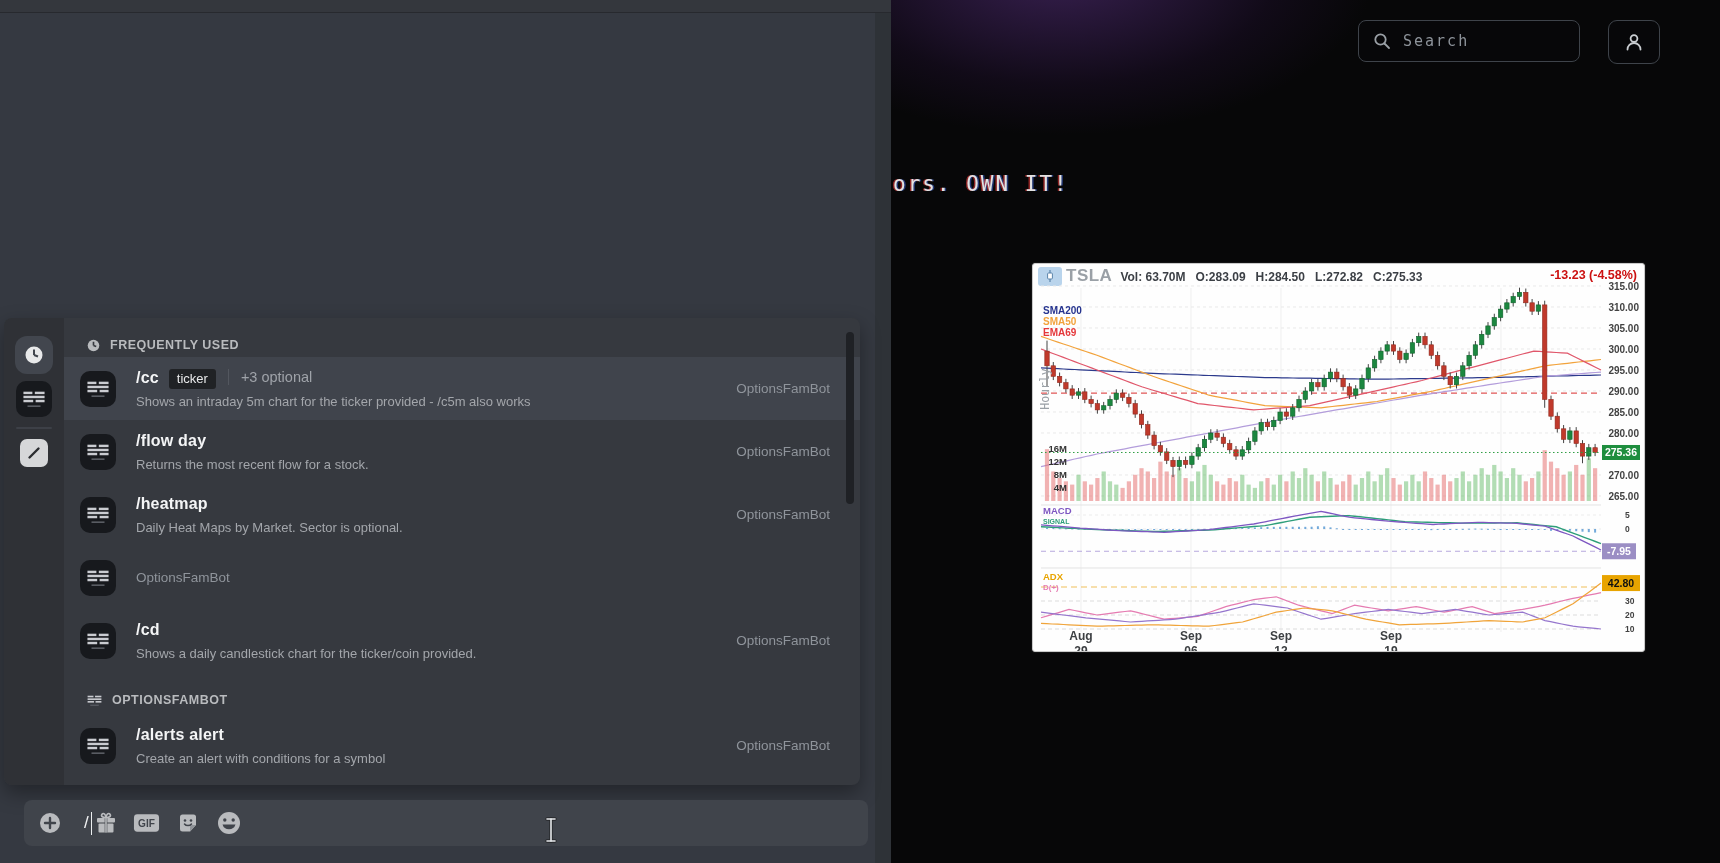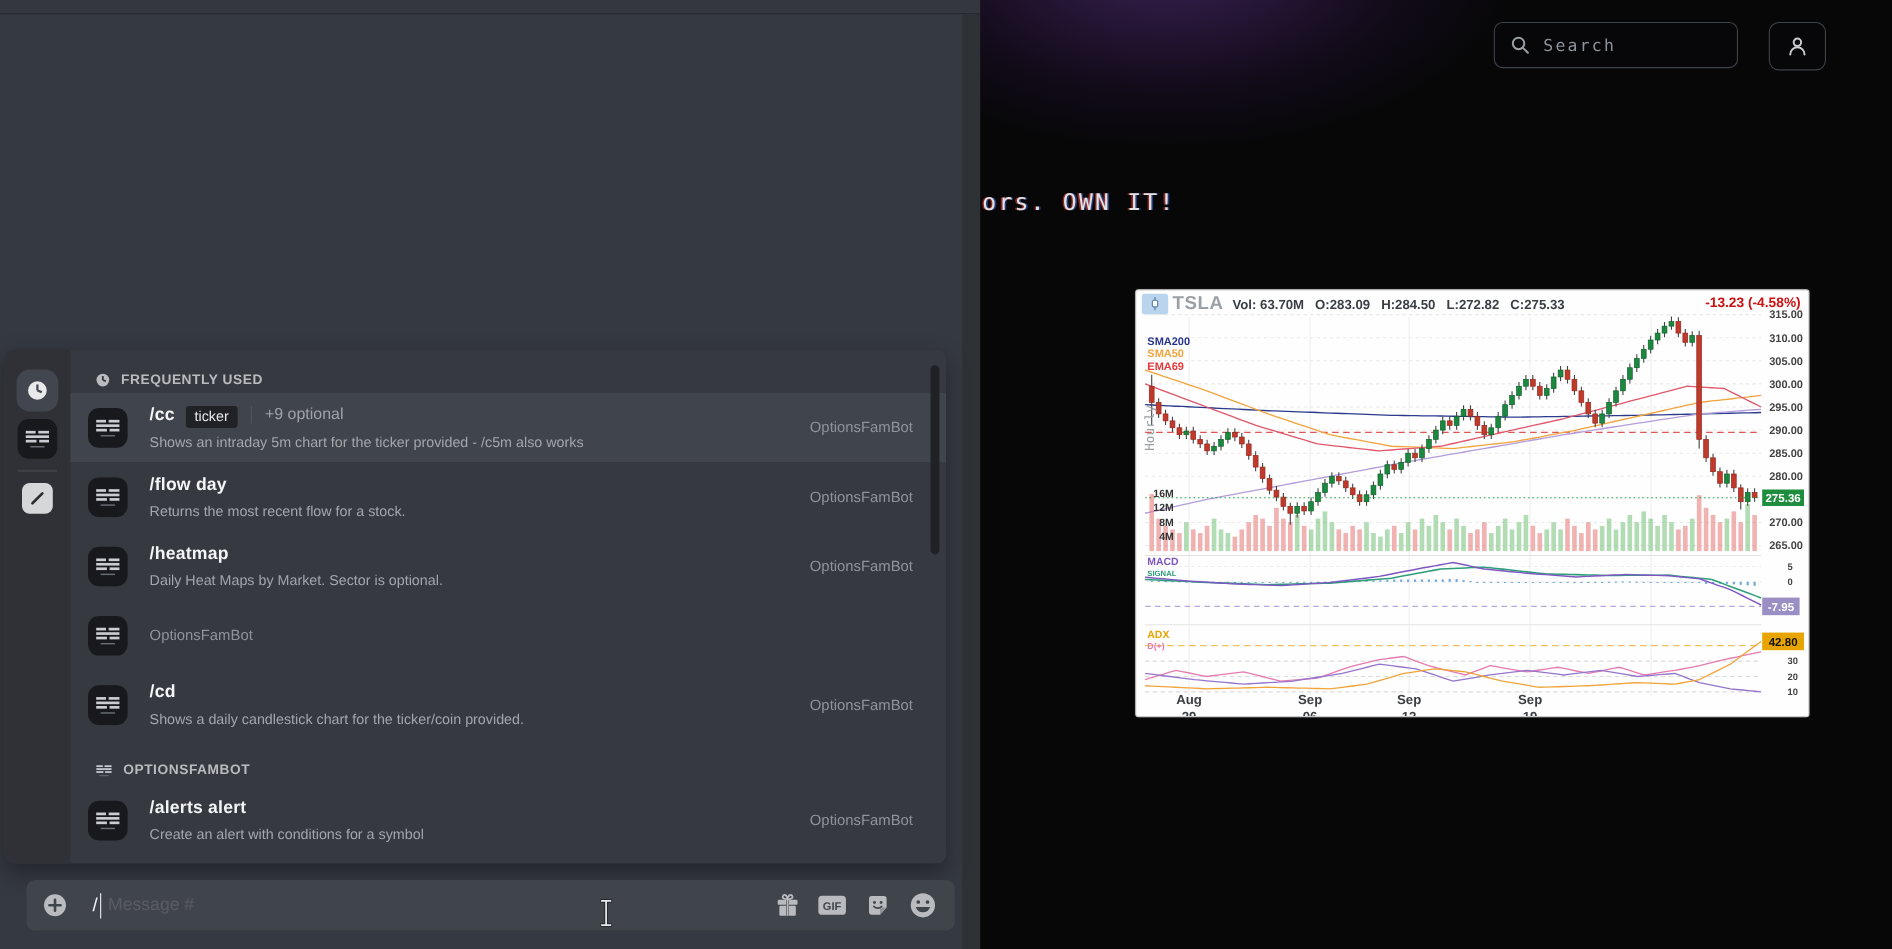--- a/index.html
+++ b/index.html
@@ -589,21 +589,21 @@
                 <rect x="3" y="17" width="12" height="3" fill="#caccd1"></rect>
                 <rect x="18" y="17" width="11" height="3" fill="#caccd1"></rect>
                 <rect x="8" y="24" width="16" height="1.6" fill="#6a6e75"></rect>
               </svg>
             </div>
             <div class="cmd-main">
               <div class="cmd-titlerow">
                 <span class="cmd-title">/cc</span>
                 <span class="cmd-badge">ticker</span>
                 <span class="cmd-sep"></span>
-                <span class="cmd-extra">+9 optional</span>
+                <span class="cmd-extra">+3 optional</span>
               </div>
               <div class="cmd-desc">Shows an intraday 5m chart for the ticker provided - /c5m also works</div>
             </div>
             <div class="cmd-bot">OptionsFamBot</div>
           </div>
           <div class="cmd-row">
             <div class="cmd-avatar">
               <svg width="26" height="26" viewBox="0 0 32 32">
                 <rect x="3" y="7" width="11" height="3" fill="#caccd1"></rect>
                 <rect x="17" y="7" width="12" height="3" fill="#caccd1"></rect>
@@ -714,21 +714,20 @@
   <div id="input-bar">
     <span id="plus-btn">
       <svg width="24" height="24" viewBox="0 0 24 24">
         <circle cx="12" cy="12" r="10" fill="#b9bbbe"></circle>
         <line x1="12" y1="7" x2="12" y2="17" stroke="#40444b" stroke-width="2.4" stroke-linecap="round"></line>
         <line x1="7" y1="12" x2="17" y2="12" stroke="#40444b" stroke-width="2.4" stroke-linecap="round"></line>
       </svg>
     </span>
     <span id="typed-text">/</span>
     <span id="caret"></span>
-    <span id="ghost-text">Message #</span>
     <span class="input-icons">
       <span class="iicon">
         <svg width="24" height="24" viewBox="0 0 24 24">
           <rect x="3" y="7" width="18" height="4.5" rx="1" fill="#b9bbbe"></rect>
           <rect x="4.5" y="12.5" width="15" height="9" rx="1" fill="#b9bbbe"></rect>
           <rect x="10.7" y="7" width="2.6" height="14.5" fill="#40444b"></rect>
           <rect x="11.2" y="7" width="1.6" height="14.5" fill="#b9bbbe"></rect>
           <path d="M12 6.5 C9 6.5 6.5 5.5 8 3.2 C9.5 1 12 4 12 6.5 C12 4 14.5 1 16 3.2 C17.5 5.5 15 6.5 12 6.5 Z" fill="none" stroke="#b9bbbe" stroke-width="1.6"></path>
         </svg>
       </span>

